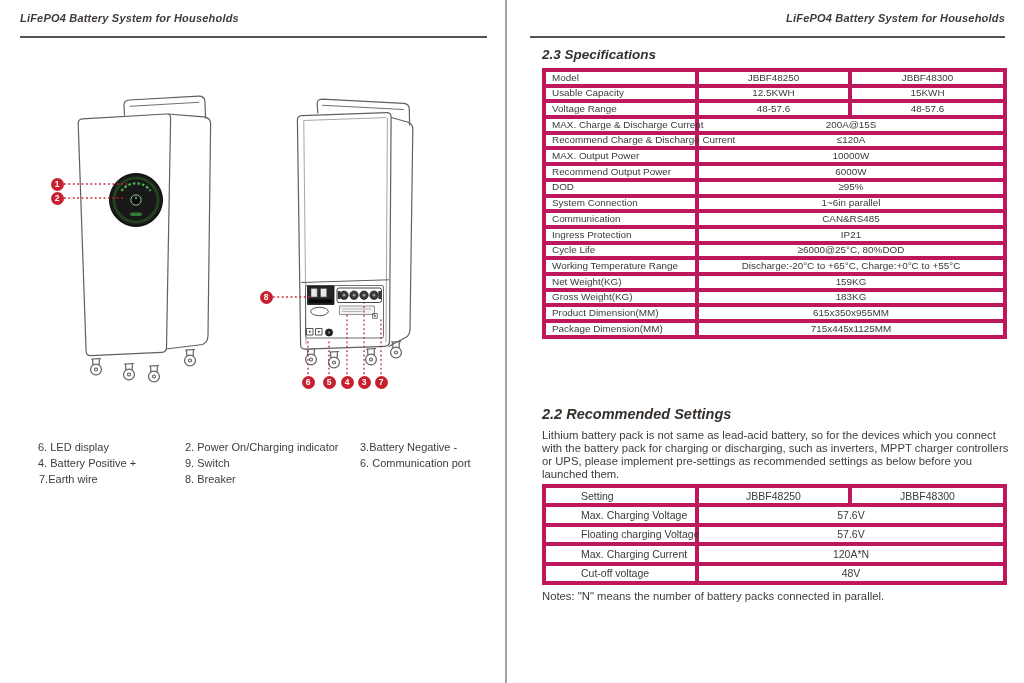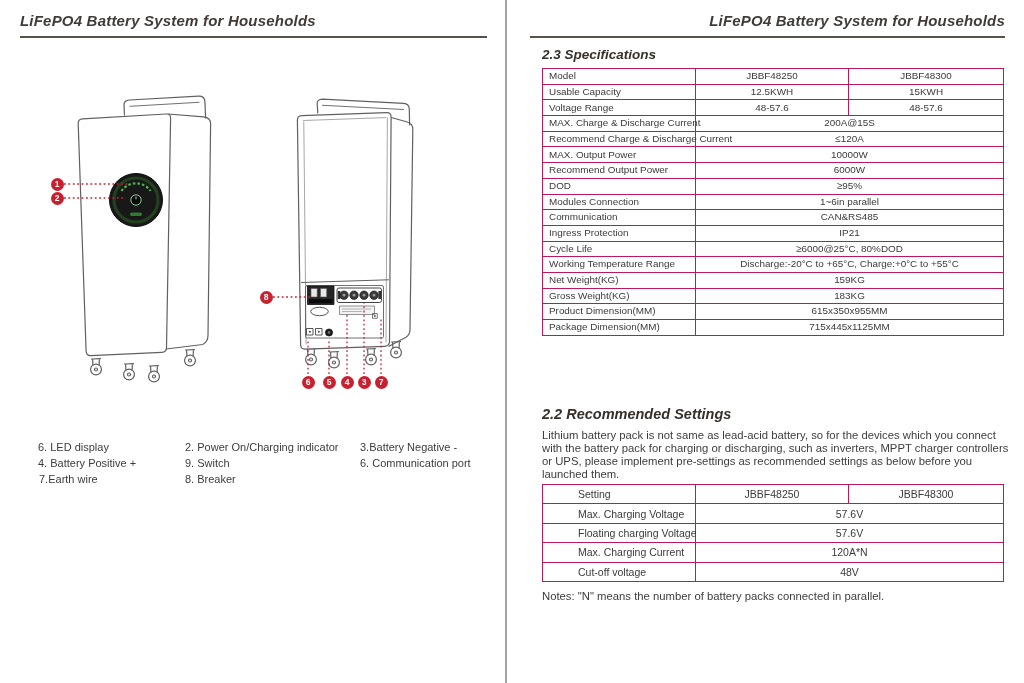--- a/index.html
+++ b/index.html
@@ -1,38 +1,38 @@
 <!DOCTYPE html>
 <html><head>
 <meta charset="utf-8">
 <style>
   * { margin:0; padding:0; box-sizing:border-box; }
   html,body { background:#ffffff; }
   .canvas { position:relative; width:1024px; height:683px; background:#ffffff; overflow:hidden;
             font-family:"Liberation Sans","DejaVu Sans",sans-serif; color:#3a3a3a; }
 
-  .hdr { position:absolute; font-style:italic; font-weight:700; font-size:15px;
+  .hdr { position:absolute; font-style:italic; font-weight:700; font-size:11px;
          letter-spacing:.2px; color:#403b38; white-space:nowrap; }
   .hdr-rule { position:absolute; height:2px; background:#57524b; }
   .page-divider { position:absolute; left:505px; top:0; width:2px; height:683px; background:#a3a3a3; }
 
   .diagram { position:absolute; left:0; top:0; }
 
   .badge { position:absolute; width:13px; height:13px; border-radius:50%; background:#c8202f;
            color:#ffffff; font-size:8.5px; font-weight:700; display:flex; align-items:center;
            justify-content:center; line-height:1; }
 
   .lg { position:absolute; font-size:11px; color:#3c3c3c; white-space:nowrap; }
 
   .sec-title { position:absolute; font-style:italic; font-weight:700; color:#35302c; white-space:nowrap; }
   #spec-title { left:542px; top:47px; font-size:13.5px; }
   #set-title  { left:542px; top:406px; font-size:14.5px; }
 
   table { border-collapse:collapse; table-layout:fixed; position:absolute; background:#ffffff; }
-  td { border:1px solid #be185d; color:#3a3a3a; vertical-align:middle; overflow:visible; }
+  td { border:4px solid #be185d; color:#3a3a3a; vertical-align:middle; overflow:visible; }
 
   .spec-table { left:542px; top:68px; width:461px; }
   .spec-table td { font-size:9.9px; height:15.7px; line-height:1.05; white-space:nowrap; }
   .spec-table td.lbl { padding-left:6px; }
   .spec-table td.val { text-align:center; padding:0; }
 
   .set-table { left:542px; top:484px; width:461px; }
   .set-table td { font-size:10.5px; height:19.4px; white-space:nowrap; }
   .set-table td.lbl { padding-left:35px; }
   .set-table td.val { text-align:center; padding:0; }
@@ -256,21 +256,21 @@
         </tr>
       <tr>
           <td class="lbl">Recommend Output Power</td>
           <td class="val" colspan="2">6000W</td>
         </tr>
       <tr>
           <td class="lbl">DOD</td>
           <td class="val" colspan="2">≥95%</td>
         </tr>
       <tr>
-          <td class="lbl">Modules Connection</td>
+          <td class="lbl">System Connection</td>
           <td class="val" colspan="2">1~6in parallel</td>
         </tr>
       <tr>
           <td class="lbl">Communication</td>
           <td class="val" colspan="2">CAN&amp;RS485</td>
         </tr>
       <tr>
           <td class="lbl">Ingress Protection</td>
           <td class="val" colspan="2">IP21</td>
         </tr>

